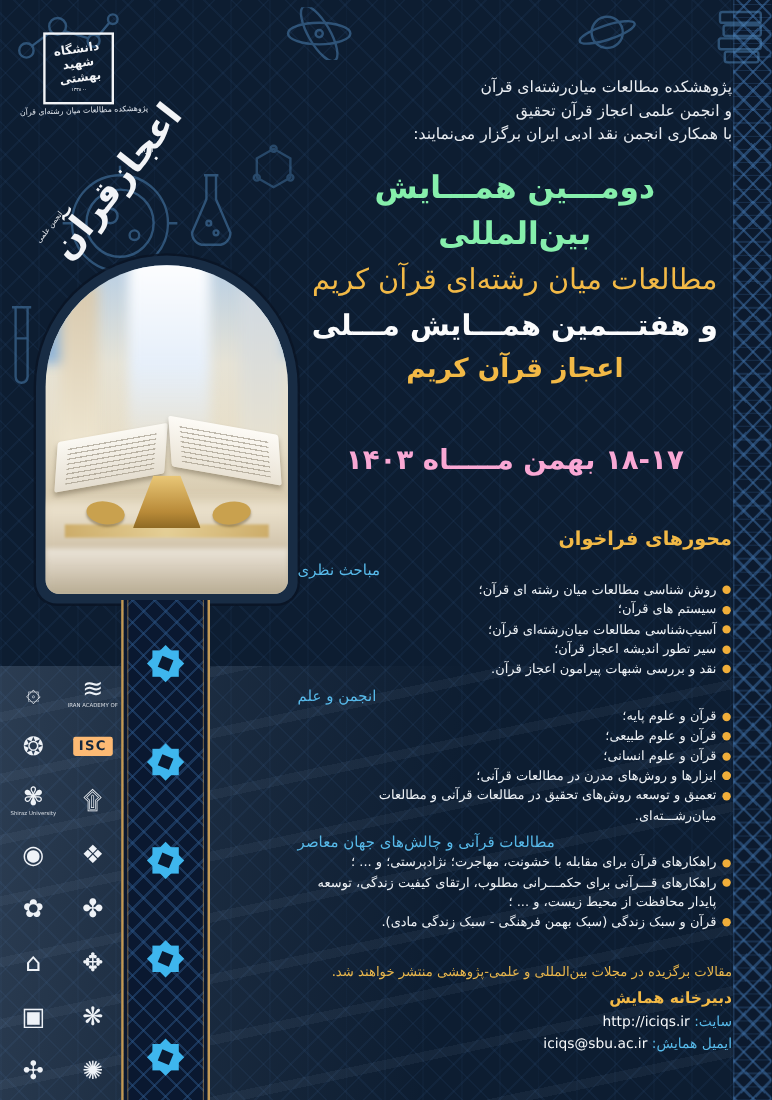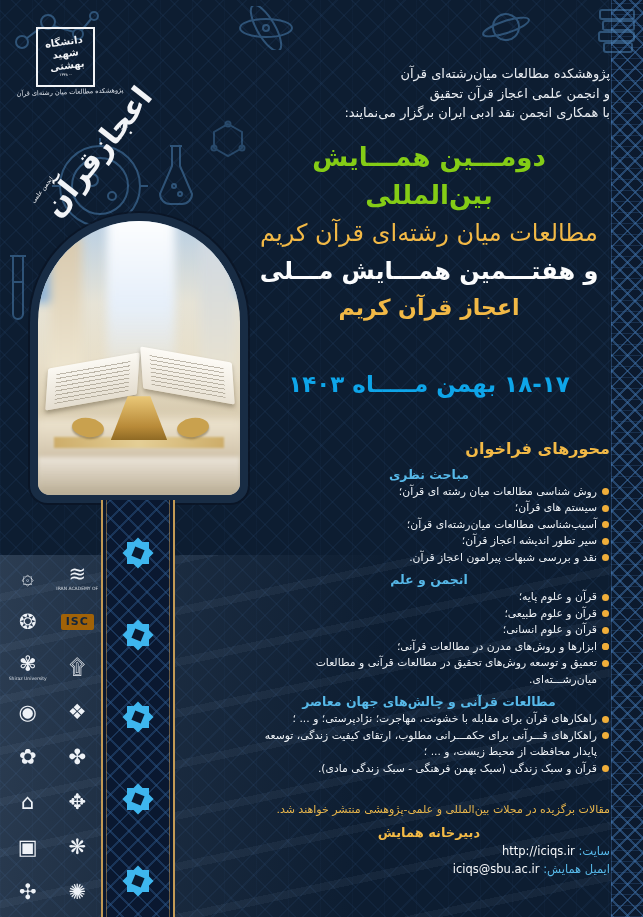--- a/index.html
+++ b/index.html
@@ -113,48 +113,48 @@
   .star8::before{content:"";position:absolute;inset:0;background:inherit;transform:rotate(45deg);}
   .star8::after{content:"";position:absolute;inset:6px;background:#0a1a30;transform:rotate(22.5deg);z-index:1;}
   
   .logo-col{
     position:absolute;left:4px;top:556px;width:97px;bottom:4px;
     display:grid;grid-template-columns:1fr 1fr;grid-auto-rows:1fr;gap:2px;
   }
   .plogo{display:flex;flex-direction:column;align-items:center;justify-content:center;color:#eef2f7;}
   .plogo .glyph{font-size:21px;line-height:22px;}
   .plogo .glyph.boxed{
-    font-size:11px;font-weight:bold;background:#a16207;color:#13263d;
+    font-size:11px;font-weight:bold;background:#fdba74;color:#13263d;
     padding:1px 5px;border-radius:2px;line-height:14px;letter-spacing:1px;
   }
   .plogo .cap{font-size:4.5px;line-height:6px;margin-top:1px;opacity:.85;text-align:center;}
   
   .content{
     position:absolute;left:248px;top:64px;width:362px;direction:rtl;color:#eef2f6;
   }
   .org-line{font-size:13px;line-height:19.5px;text-align:right;color:#e9edf2;}
   .title-block{text-align:center;margin-top:15px;}
-  .t1{font-size:26px;font-weight:bold;line-height:38px;color:#84cc16;}
+  .t1{font-size:26px;font-weight:bold;line-height:38px;color:#86efac;}
   .t2{font-size:24px;font-weight:normal;line-height:38px;color:#f2b946;text-align:center;}
   .t3{font-size:24px;font-weight:bold;line-height:38px;color:#fbfcfd;}
   .t4{font-size:22px;font-weight:bold;line-height:36px;color:#f2b946;}
-  .date-line{font-size:23px;font-weight:bold;text-align:center;margin-top:42px;line-height:32px;color:#0ea5e9;}
+  .date-line{font-size:23px;font-weight:bold;text-align:center;margin-top:42px;line-height:32px;color:#f9a8d4;}
   .call-heading{font-size:16px;font-weight:bold;color:#f2b946;text-align:right;margin-top:37px;line-height:24px;}
-  .sec-title{font-size:12.5px;font-weight:bold;color:#57b9e9;text-align:center;line-height:18px;margin-top:5px;}
+  .sec-title{font-size:12.5px;font-weight:normal;color:#57b9e9;text-align:left;line-height:18px;margin-top:5px;}
   .bullets{margin:0;}
   .bullet-item{
     position:relative;font-size:10.8px;line-height:16.5px;text-align:right;
     padding-right:13px;color:#eef2f6;
   }
   .bullet-item .dot{
     position:absolute;right:1px;top:4.5px;width:7px;height:7px;border-radius:50%;
     background:#f0ae3a;
   }
   .note-line{font-size:11px;color:#e8b64c;text-align:right;margin-top:24px;line-height:17px;}
-  .blk-heading{font-size:13px;font-weight:bold;color:#f2b946;text-align:center;margin-top:5px;line-height:20px;}
+  .blk-heading{font-size:13px;font-weight:bold;color:#f2b946;text-align:right;margin-top:5px;line-height:20px;}
   .info-row{font-size:11.5px;text-align:right;line-height:17.5px;}
   .info-row .lbl{color:#57b9e9;}
   .info-row .val{color:#f6f8fa;direction:ltr;unicode-bidi:embed;}
 </style>
 </head>
 <body>
 
 <div class="bg-pattern"></div>
 <div class="rays"></div>
 <div class="side-strip"></div>

